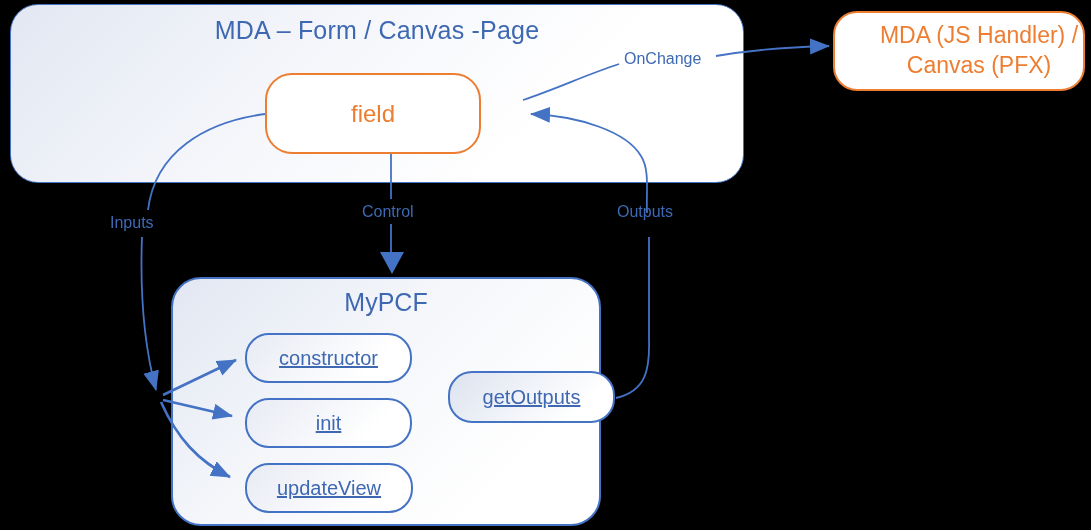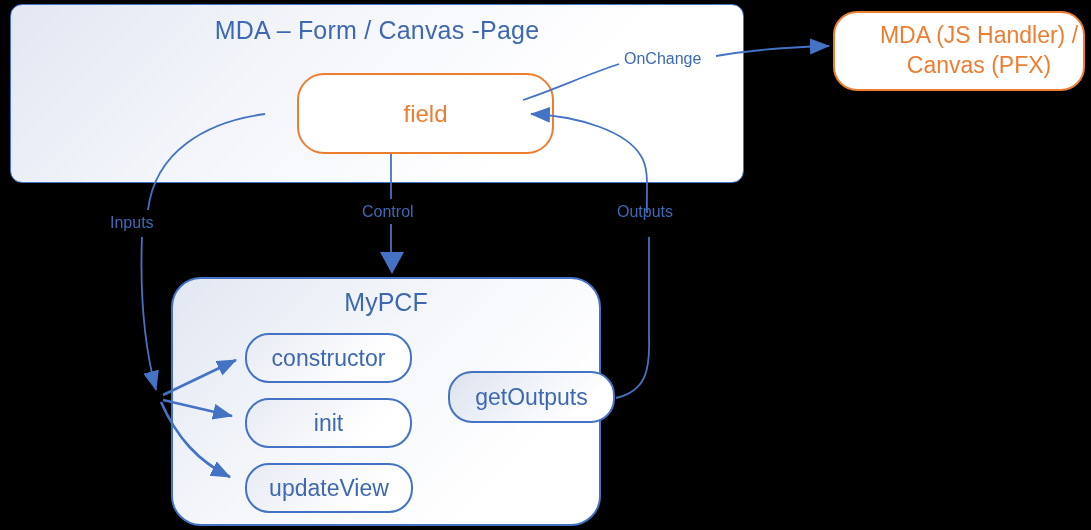--- a/index.html
+++ b/index.html
@@ -22,21 +22,21 @@
     box-sizing: border-box;
     display: flex;
     align-items: center;
     justify-content: center;
     text-align: center;
   }
   
   .mda-container {
     left: 10px; top: 4px; width: 734px; height: 179px;
     border: 1.6px solid #4472C4;
-    border-radius: 12px;
+    border-radius: 28px;
     background: linear-gradient(135deg, #e2e7f2 0%, #f3f5fa 35%, #ffffff 72%);
     justify-content: center;
     align-items: flex-start;
   }
   .mda-title {
     margin-top: 11px;
     font-size: 25px;
     color: #3e68b2;
     letter-spacing: 0.2px;
   }
@@ -48,46 +48,46 @@
     justify-content: center;
     align-items: flex-start;
   }
   .pcf-title {
     margin-top: 9px;
     font-size: 25px;
     color: #3e68b2;
   }
   
   .field-box {
-    left: 265px; top: 73px; width: 257px; height: 81px;
+    left: 265px; top: 73px; width: 216px; height: 81px;
     border: 2px solid #ED7D31;
     border-radius: 27px;
     background: #ffffff;
     font-size: 24px;
     color: #ED7D31;
-    margin-left: 32px;
   }
   .handler-box {
     left: 833px; top: 11px; width: 252px; height: 80px;
     border: 2.5px solid #ED7D31;
     border-radius: 24px;
     background: #ffffff;
     font-size: 23px;
     line-height: 1.3;
     color: #ED7D31;
     flex-direction: column;
     padding-left: 40px;
   }
   
   .method-box {
     border: 2px solid #4472C4;
     border-radius: 24px;
     background: linear-gradient(135deg, #e8ebf4 0%, #ffffff 75%);
-    font-size: 23px;
+    font-size: 20px;
     color: #3e68b2;
+    text-decoration: underline;
   }
   .m-constructor { left: 245px; top: 333px; width: 167px; height: 50px; }
   .m-init        { left: 245px; top: 398px; width: 167px; height: 50px; }
   .m-updateview  { left: 245px; top: 463px; width: 168px; height: 50px; }
   .m-getoutputs  { left: 448px; top: 371px; width: 167px; height: 52px;
                    background: linear-gradient(135deg, #dde3ef 0%, #ffffff 80%); }
   
   .edge-label {
     position: absolute;
     font-size: 16px;

